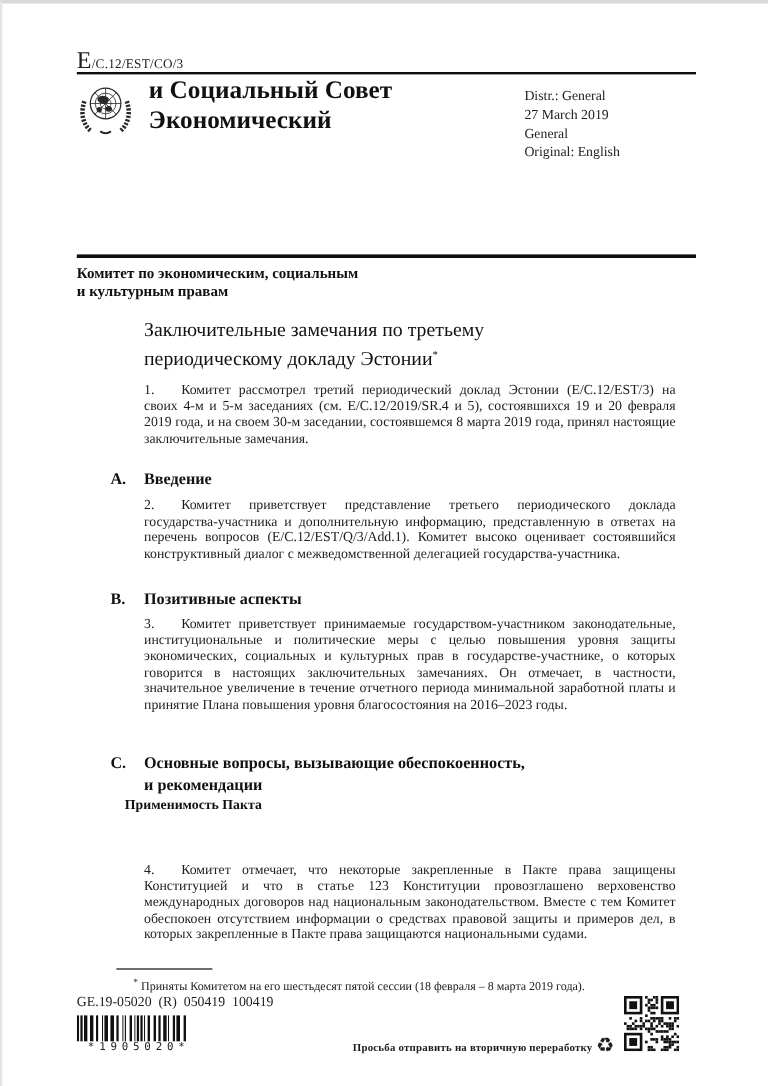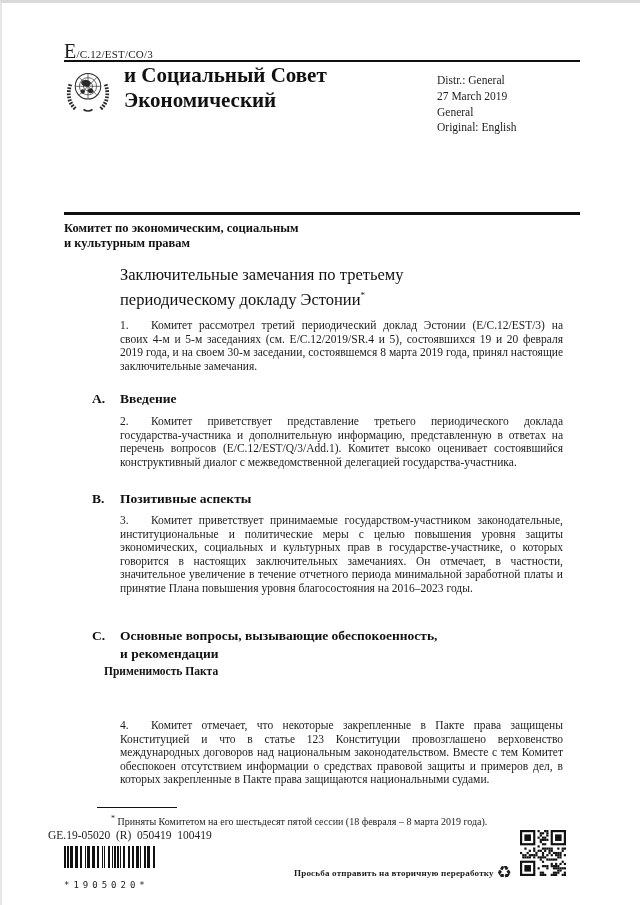--- a/index.html
+++ b/index.html
@@ -26,24 +26,24 @@
   .doc-title sup{font-size:9px;}
   .para{position:absolute;left:118px;width:443px;font-size:11.5px;line-height:13.6px;text-align:justify;}
   .pnum{display:inline-block;width:31px;}
   .sec-head{position:absolute;left:90px;display:flex;font-weight:bold;font-size:13.5px;line-height:17.5px;color:#111;}
   .sec-letter{width:28px;flex:none;}
   .sub-head{position:absolute;left:102px;font-weight:bold;font-size:11.5px;color:#111;}
   
   .fn-rule{position:absolute;left:95px;top:804px;width:80px;height:1px;background:#111;}
   .footnote{position:absolute;left:95px;top:810px;width:440px;font-size:10px;line-height:12px;padding-left:14px;box-sizing:border-box;}
   .footnote sup{font-size:8px;}
-  .ge-line{position:absolute;left:46px;top:826px;font-size:11.5px;white-space:pre;font-family:Liberation Serif, serif;}
+  .ge-line{position:absolute;left:62px;top:826px;font-size:11.5px;white-space:pre;font-family:Liberation Serif, serif;}
   .barcode-wrap{position:absolute;left:62px;top:843px;width:94px;}
   .barcode{height:22px;font-size:0;line-height:0;white-space:nowrap;overflow:hidden;}
-  .barcode-label{margin-top:12px;text-align:left;font-family:"DejaVu Sans Mono",monospace;font-size:9px;letter-spacing:4px;}
+  .barcode-label{margin-top:0;text-align:right;font-family:"DejaVu Sans Mono",monospace;font-size:9px;letter-spacing:4px;}
   .recycle-row{position:absolute;right:128px;top:861px;display:flex;align-items:center;gap:3px;}
   .recycle-text{font-size:9px;font-weight:bold;letter-spacing:.2px;}
   .recycle-glyph{font-family:"DejaVu Sans",sans-serif;font-size:17px;line-height:1;}
   .qr{position:absolute;left:518px;top:827px;width:46px;height:46px;background:#fff;}
 </style>
 </head>
 <body>
 
 <div class="page">
 

